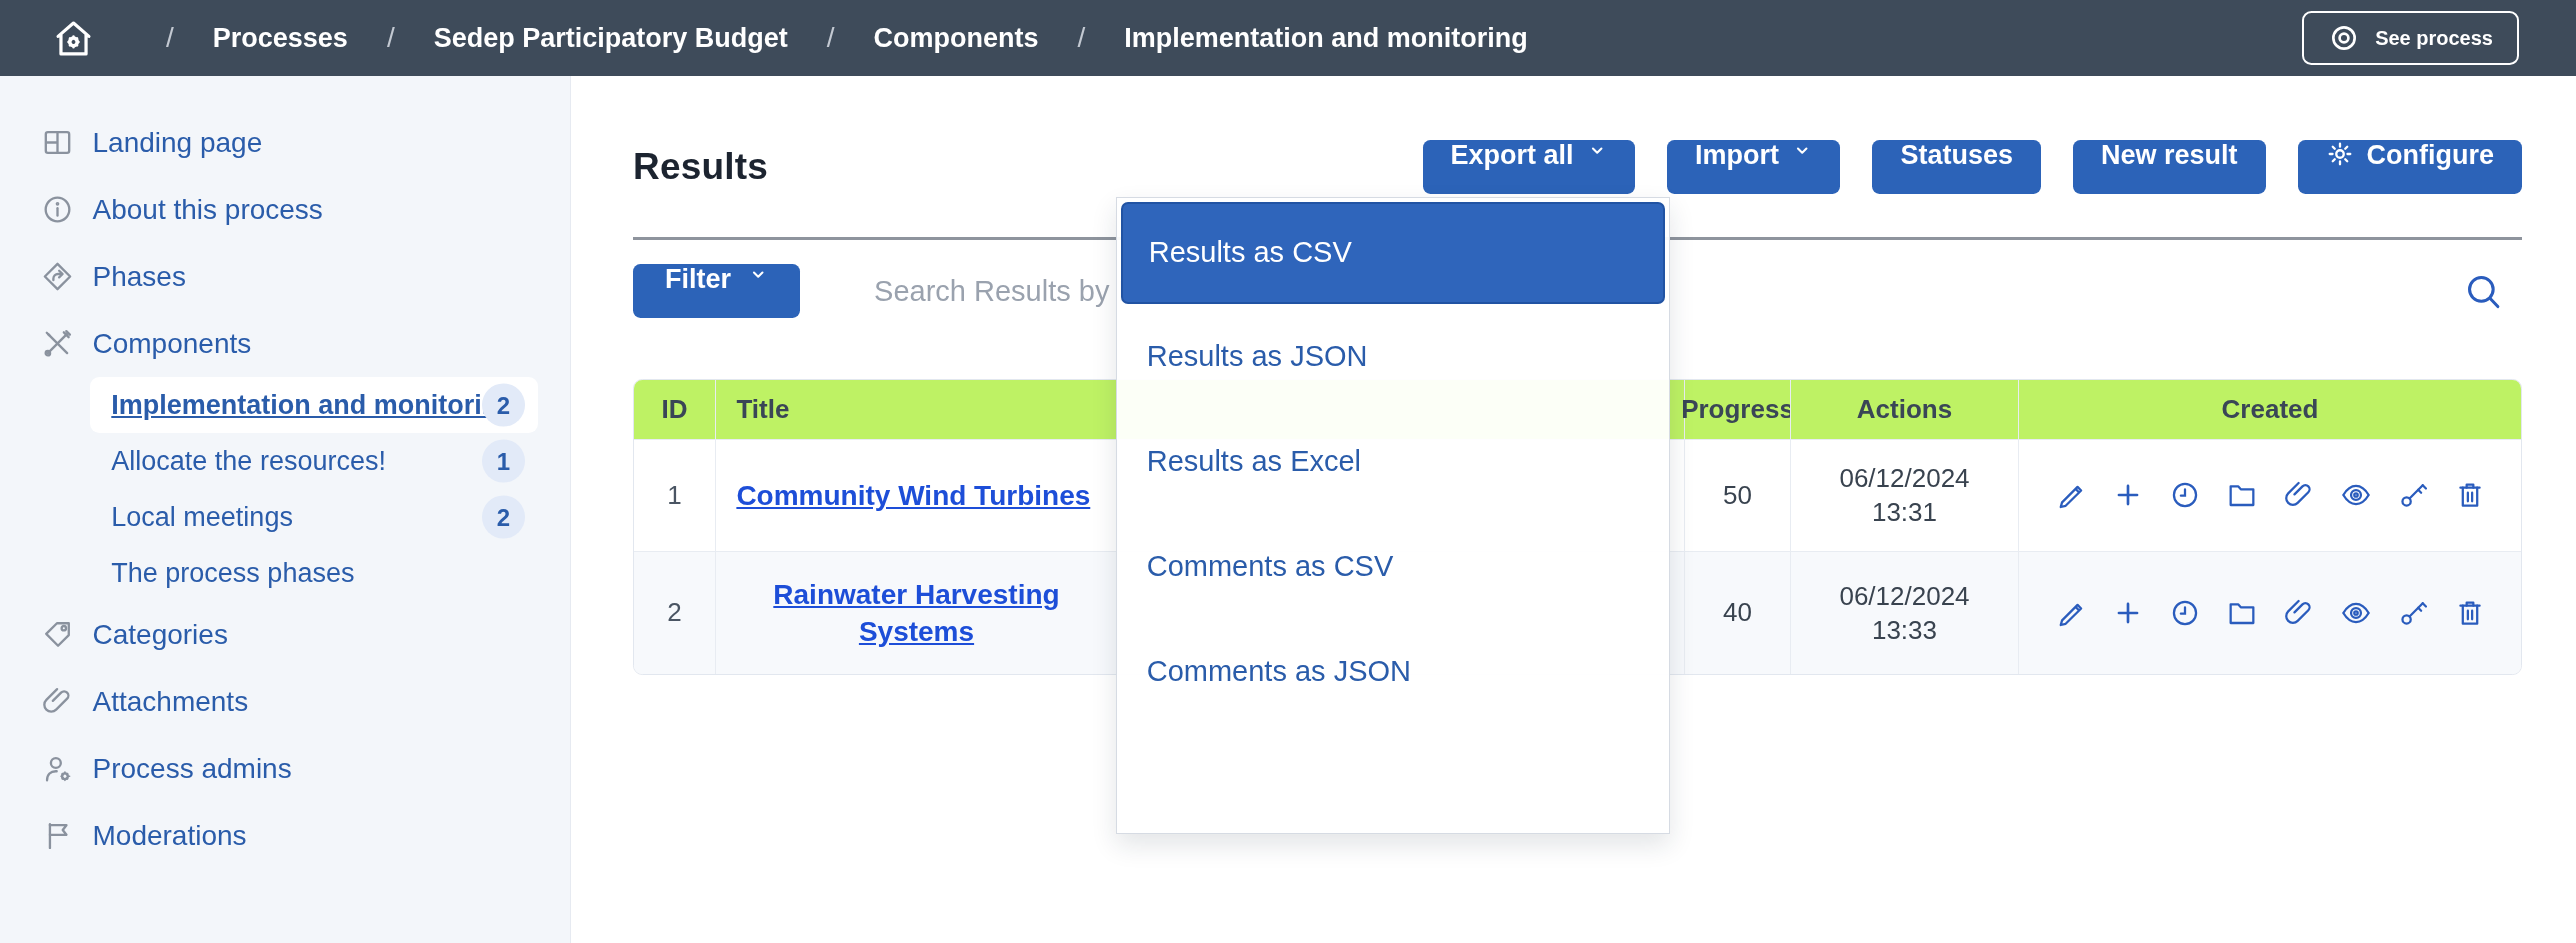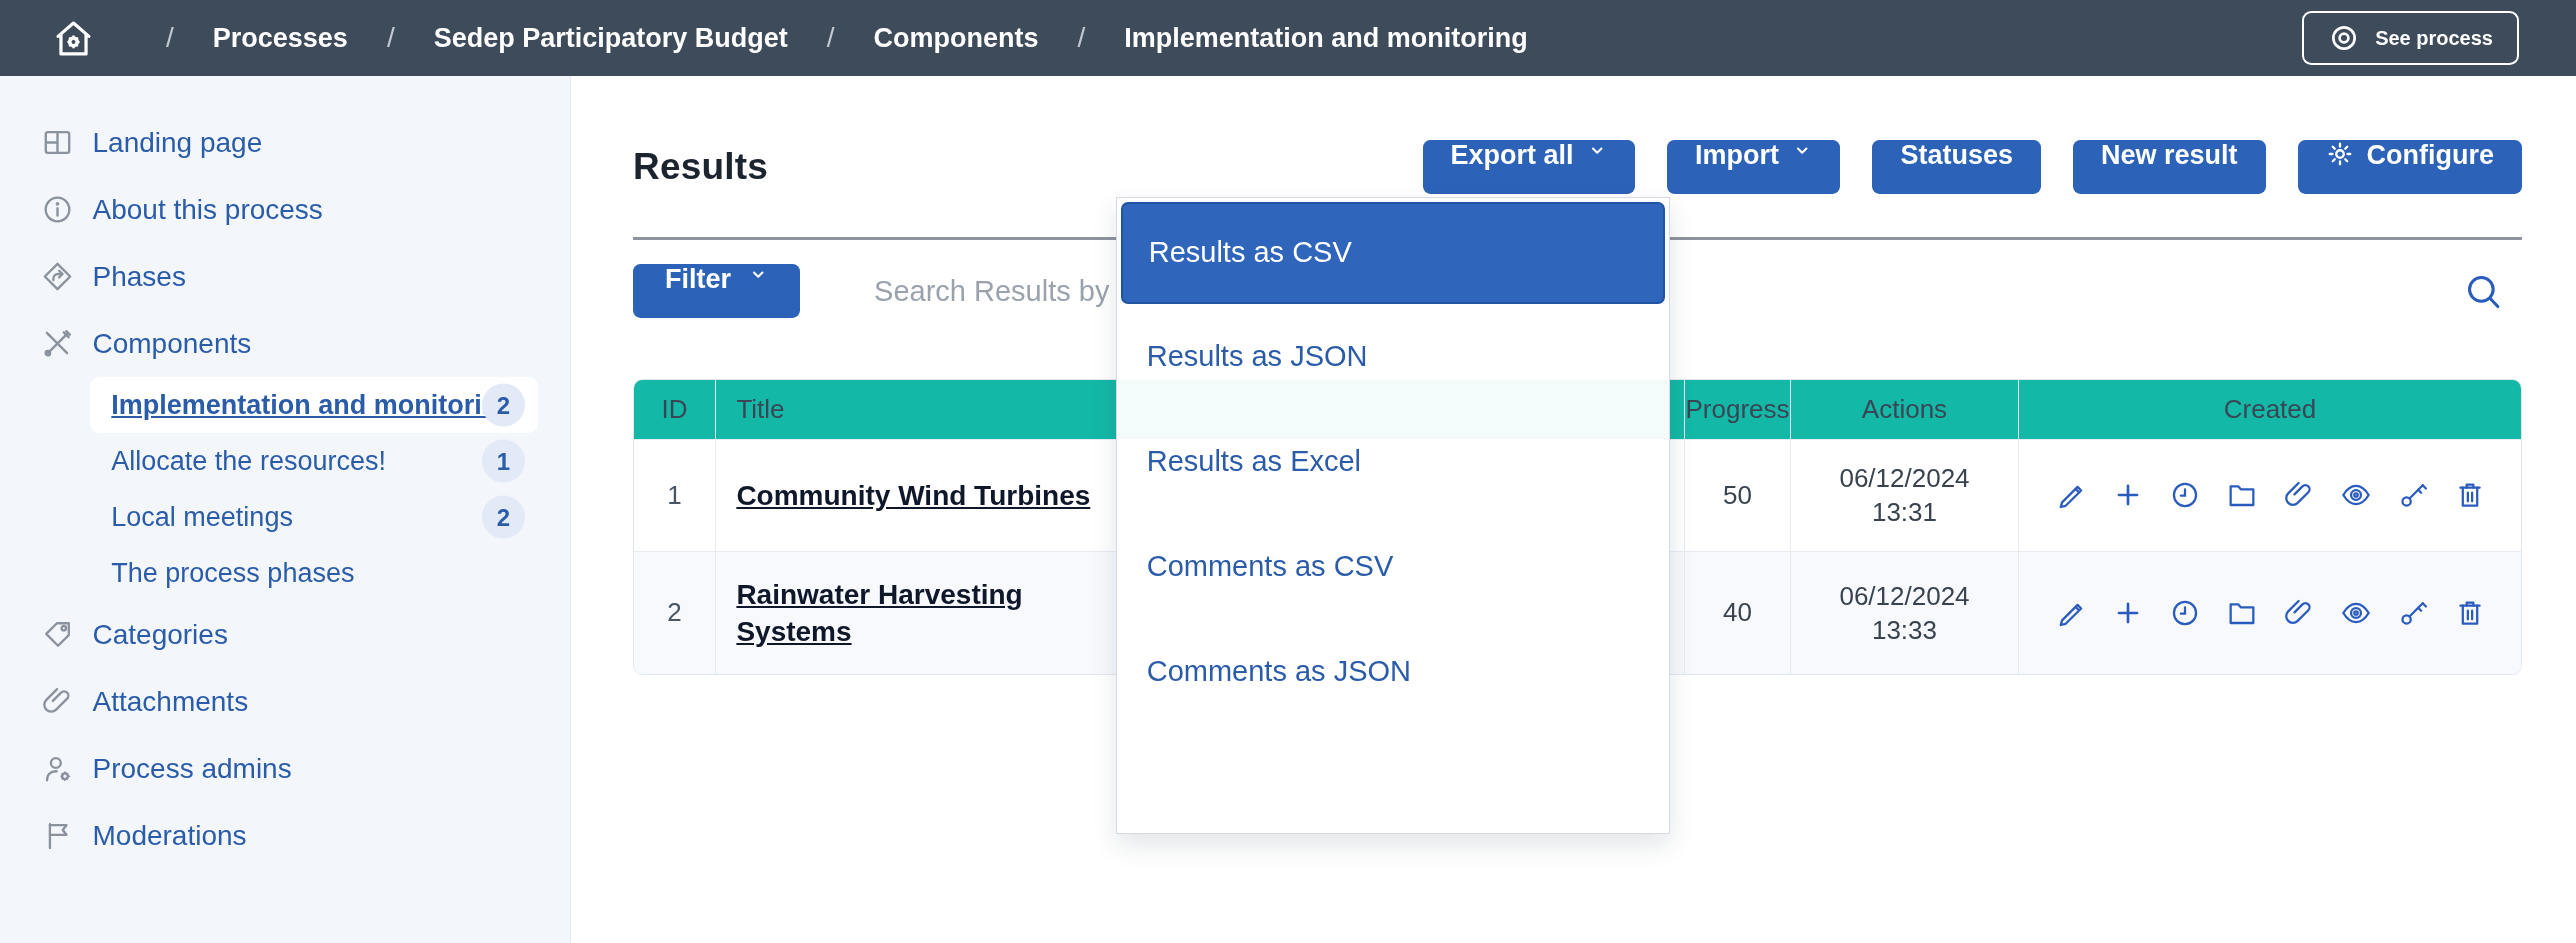--- a/index.html
+++ b/index.html
@@ -73,26 +73,26 @@
   .search-btn svg{width:43px;height:43px;}
   
   .rtable{margin-top:59px;border:0.9px solid #e2e7ef;border-radius:9.3px;overflow:hidden;}
   .tgrid{display:grid;grid-template-columns:81px 402px 567px 106px 228px 1fr;}
   .cell{
     display:flex;align-items:center;justify-content:center;box-sizing:border-box;
     border-left:0.9px solid #e8ecf2;font-size:26px;color:#39434f;
   }
   .cell:first-child{border-left:none;}
   .cell.title{justify-content:flex-start;padding:0 20.4px;}
-  .thead .cell{height:59px;background:#14b8a6;font-weight:400;color:#3a4656;}
+  .thead .cell{height:59px;background:#bef264;font-weight:700;color:#3a4656;}
   .trow{border-top:0.9px solid #e8ecf2;}
   .trow.r1 .cell{height:111px;background:#fff;}
   .trow.r2 .cell{height:122px;background:#f7f9fc;}
   .id-cell{color:#4a5563;}
-  .title-link{color:#0f172a;font-weight:700;font-size:28px;text-decoration:underline;line-height:37px;cursor:pointer;}
+  .title-link{color:#1d4ed8;font-weight:700;font-size:28px;text-decoration:underline;line-height:37px;cursor:pointer;text-align:center;}
   .created-cell{flex-direction:column;line-height:34px;}
   .actions-cell{gap:25px;}
   .act{background:none;border:none;padding:0;color:#2a5cbd;cursor:pointer;}
   .act svg{width:32px;height:32px;}
   
   .dropdown{
     position:absolute;left:1116px;top:197px;width:554px;height:637px;z-index:30;
     background:rgba(255,255,255,0.95);border:0.9px solid #d6dbe3;box-sizing:border-box;
     box-shadow:0 11px 24px rgba(25,38,60,.12);padding:3.7px;
   }

